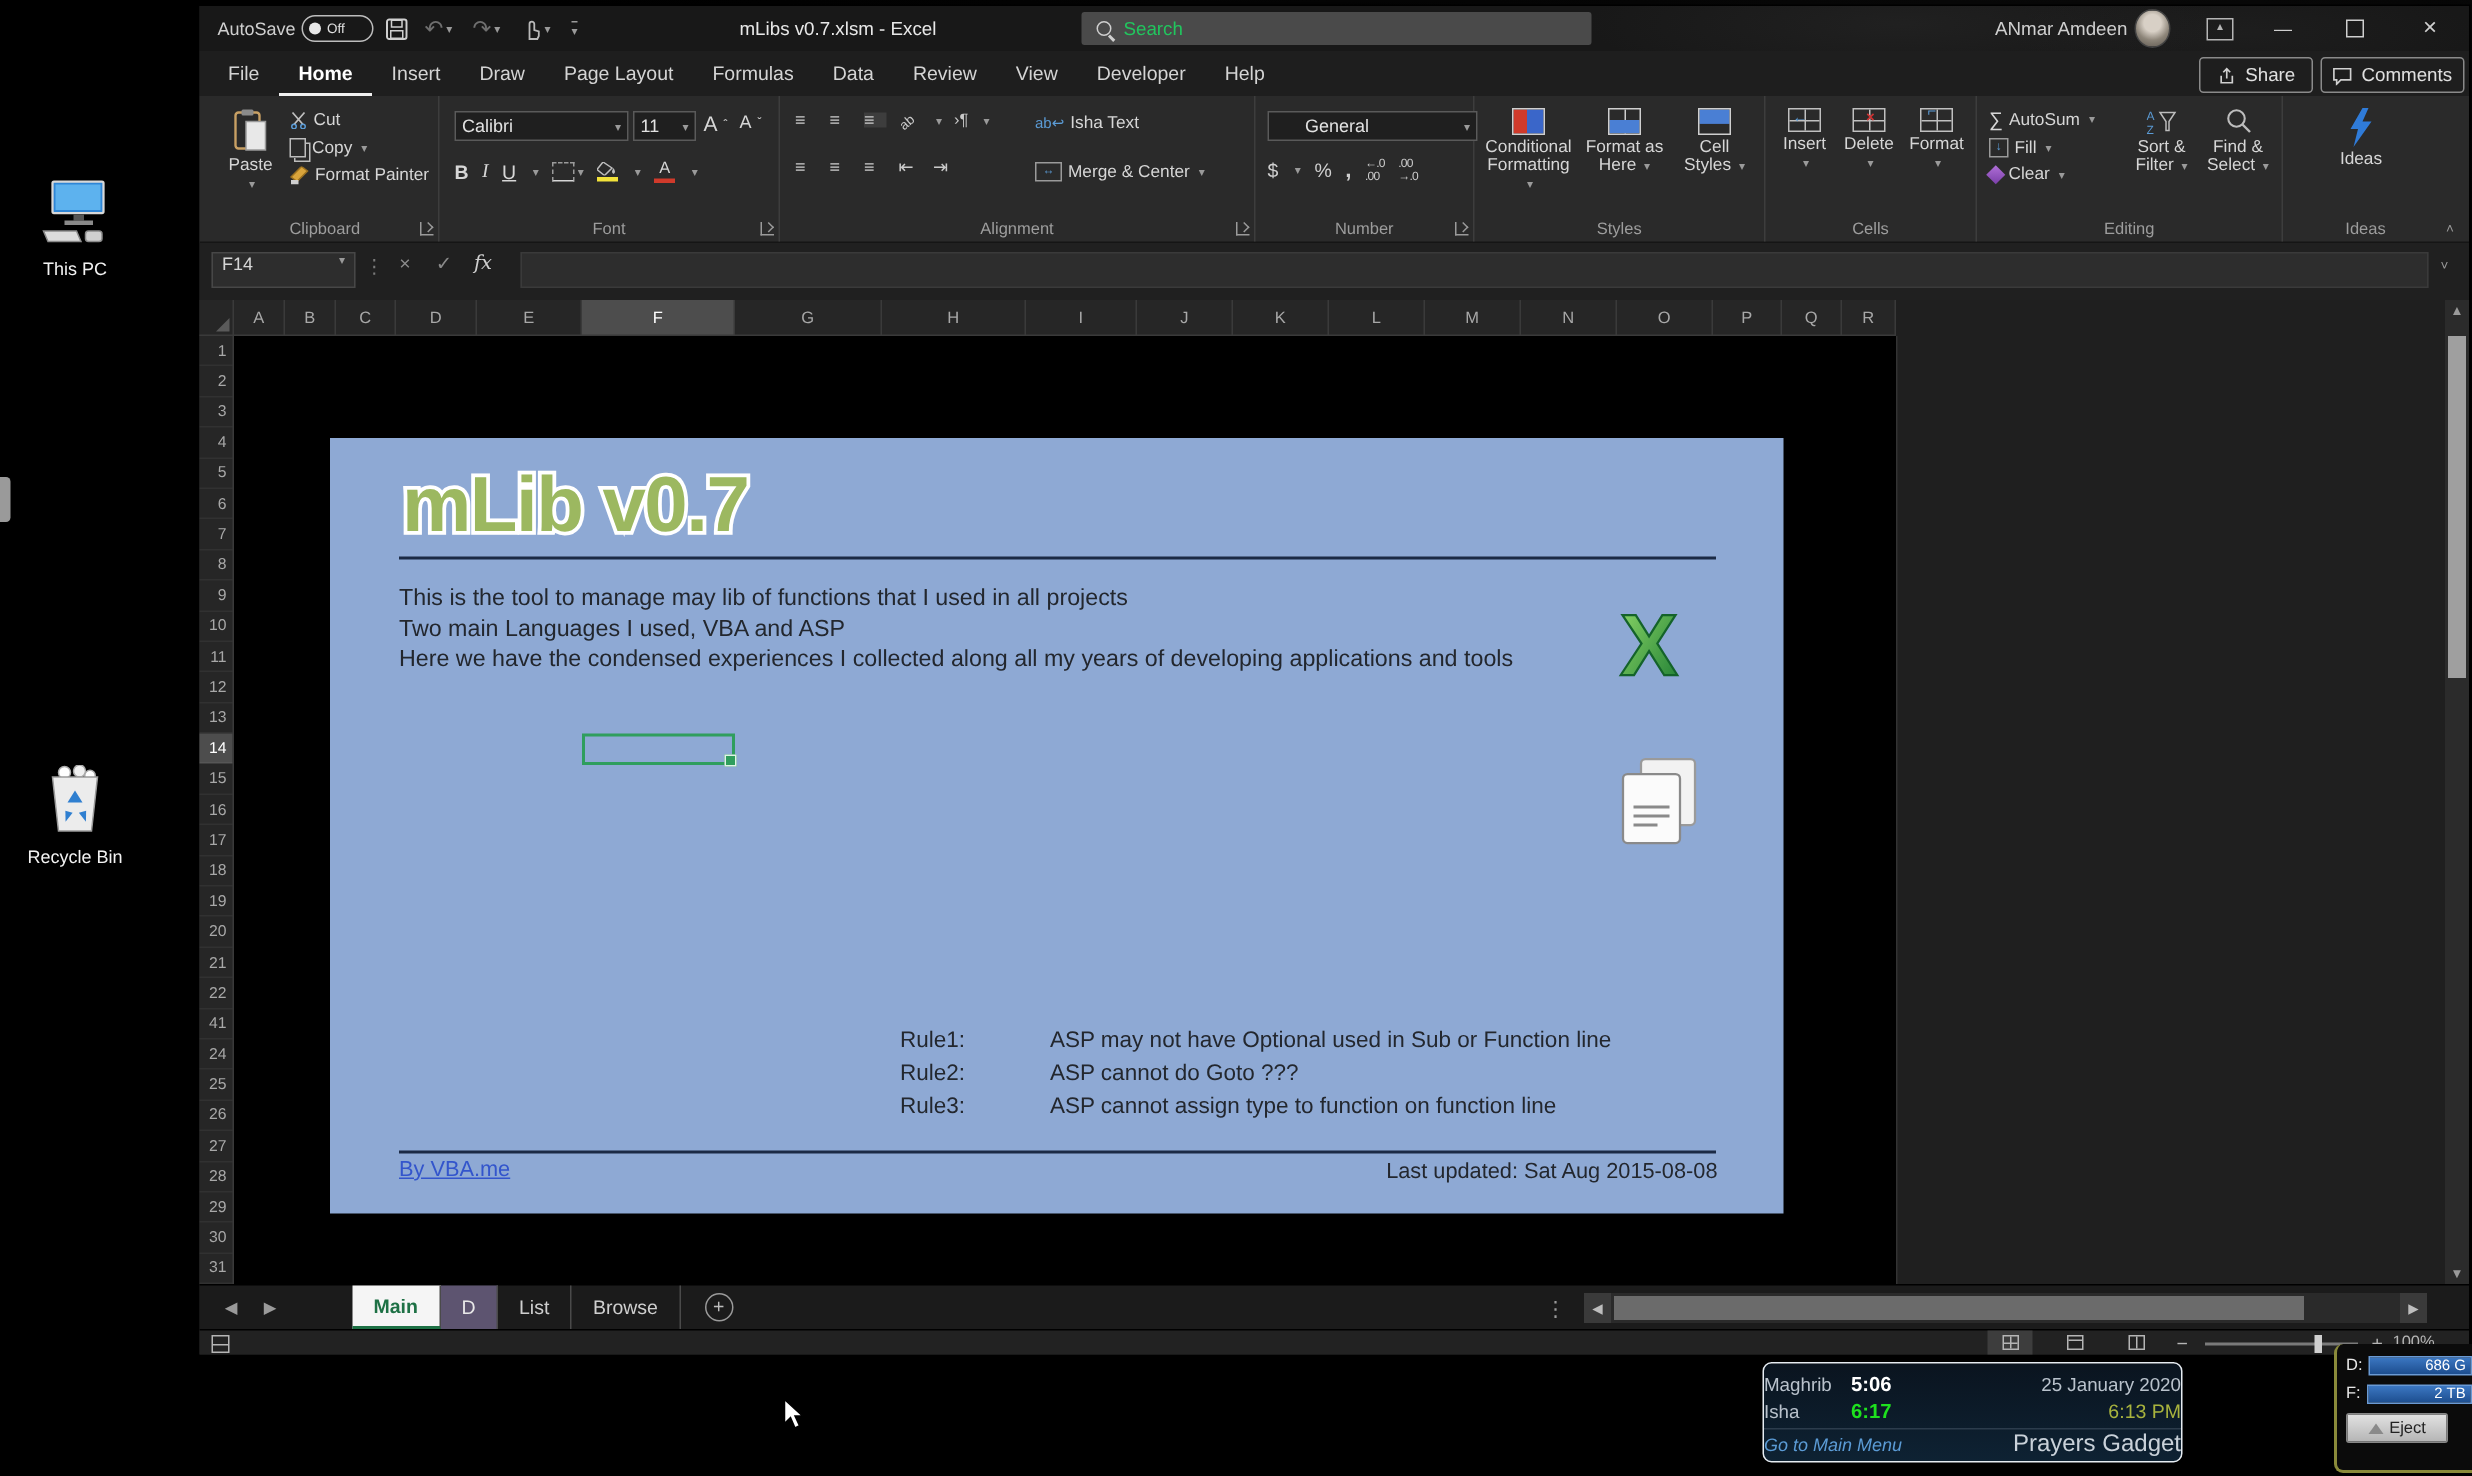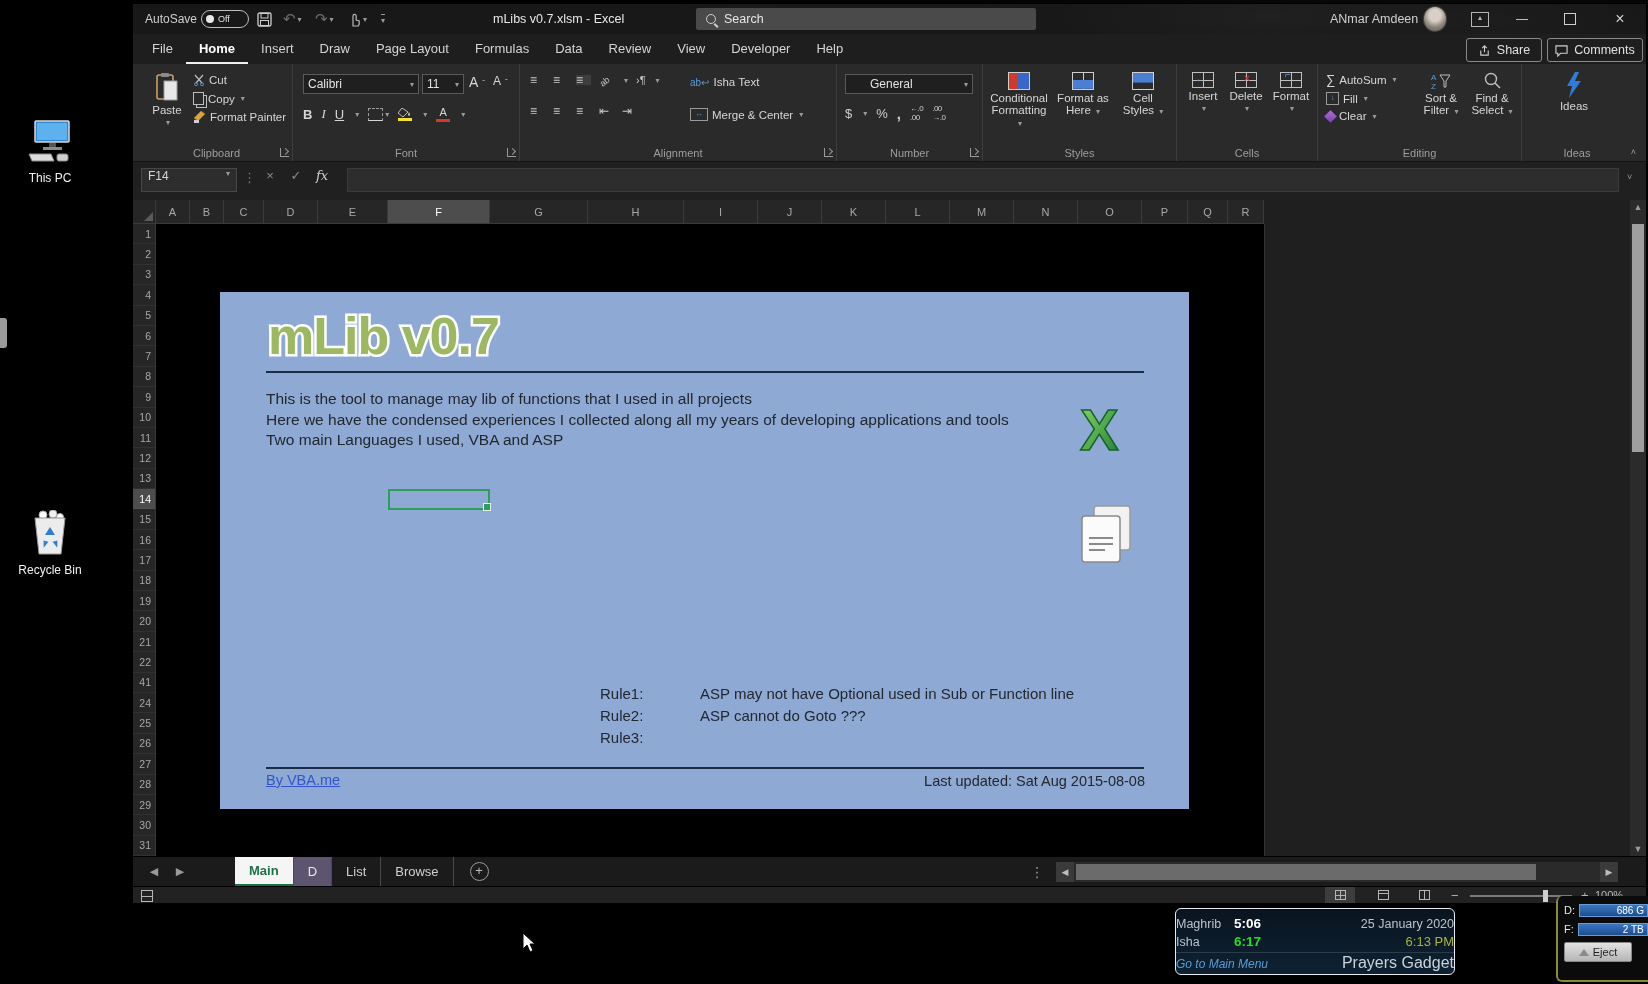--- a/index.html
+++ b/index.html
@@ -16,22 +16,22 @@
   
   #titlebar{position:absolute;left:0;top:0;width:100%;height:30px;background:#181818;
     background-image:radial-gradient(300px 60px at 75% 40%,rgba(70,70,70,.18),transparent 70%),radial-gradient(220px 50px at 90% 60%,rgba(60,60,60,.15),transparent 70%);}
   #titlebar .item{position:absolute;top:0;height:30px;display:flex;align-items:center;color:#cfcfcf;}
   .pill{width:38px;height:16px;border:1px solid #bdbdbd;border-radius:9px;display:flex;align-items:center;padding:0 4px;gap:4px;}
   .pill .dot{width:8px;height:8px;border-radius:50%;background:#e8e8e8;}
   .pill .st{font-size:9px;color:#e0e0e0;}
   .tb-glyph{font-size:15px;color:#b9b9b9;}
   .dim{color:#6f6f6f;}
   .mini-dd{font-size:8px;color:#9a9a9a;margin-left:2px;}
-  #search-box{position:absolute;left:563px;top:4px;width:330px;height:22px;background:#4a4a4a;border-radius:2px;
-    display:flex;align-items:center;gap:8px;padding-left:10px;color:#e5e5e5;font-size:12.5px;}
+  #search-box{position:absolute;left:588px;top:4px;width:330px;height:22px;background:#4a4a4a;border-radius:2px;
+    display:flex;align-items:center;gap:8px;padding-left:10px;color:#22c55e;font-size:12.5px;}
   .mag{width:8px;height:8px;border:1.5px solid #cfcfcf;border-radius:50%;position:relative;display:inline-block;}
   .mag::after{content:"";position:absolute;left:8px;top:8px;width:5px;height:1.5px;background:#cfcfcf;transform:rotate(45deg);transform-origin:0 0;}
   #avatar{left:1290px;width:24px;}
   #avatar .ava{width:24px;height:24px;border-radius:50%;background:radial-gradient(circle at 50% 35%,#d8d0c6 0 30%,#8d8579 60%,#5a544c 100%);border:1px solid #444;}
   .winbtn{width:34px;justify-content:center;}
   .sq{width:10px;height:10px;border:1.2px solid #cfcfcf;display:inline-block;}
   .ribbox{width:16px;height:13px;border:1.2px solid #b5b5b5;display:inline-flex;align-items:flex-start;justify-content:center;font-size:8px;color:#b5b5b5;}
   
   #tabrow{position:absolute;left:0;top:30px;width:100%;height:30px;background:#1e1e1e;display:flex;align-items:center;padding-left:6px;box-sizing:border-box;}
   .rtab{padding:0 13px;height:30px;line-height:30px;font-size:13px;color:#d4d4d4;}
@@ -343,21 +343,21 @@
         <div class="rbtn" style="position:absolute;left:170px;top:44px;">
           <span style="width:16px;height:11px;border:1px solid #9a9a9a;color:#5b9bd5;font-size:8px;text-align:center;line-height:10px;display:inline-block;">↔</span>
           <span>Merge &amp; Center</span>
             <span class="mini-dd">▾</span>
         </div>
         <div class="glabel">Alignment</div>
         <div class="dlg"></div>
       </div>
 
       <div class="rgroup" style="left:704px;width:146px;">
-        <div class="combo" style="position:absolute;left:8px;top:10px;width:128px;padding-left:24px;">
+        <div class="combo" style="position:absolute;left:8px;top:10px;width:140px;padding-left:24px;">
           <span>General</span>
             <span class="mini-dd">▾</span>
         </div>
         <div style="position:absolute;left:8px;top:40px;display:flex;align-items:center;gap:9px;font-size:13px;color:#cfcfcf;">
           <span>$</span>
             <span class="mini-dd">▾</span>
           <span>%</span>
           <b style="font-size:15px;">,</b>
           <span style="font-size:8px;letter-spacing:-.5px;">←.0<br>.00</span>
           <span style="font-size:8px;letter-spacing:-.5px;">.00<br>→.0</span>
@@ -529,22 +529,22 @@
           <div class="rowh">31</div>
         </div>
 
       <div id="bluedoc">
         <svg class="abs" style="left:40px;top:10px;" width="360" height="68" viewBox="0 0 360 68">
           <text x="8" y="52" font-family="Liberation Sans, sans-serif" font-size="52" font-weight="bold" fill="#9CB860" stroke="#ffffff" stroke-width="5" paint-order="stroke" style="letter-spacing:-1px;" id="doctitle-svg">mLib v0.7</text>
         </svg>
         <div class="hline" style="top:79px;"></div>
         <div class="abs" style="left:46px;top:97px;">
           <div class="docline">This is the tool to manage may lib of functions that I used in all projects</div>
+          <div class="docline">Two main Languages I used, VBA and ASP</div>
           <div class="docline">Here we have the condensed experiences I collected along all my years of developing applications and tools</div>
-          <div class="docline">Two main Languages I used, VBA and ASP</div>
         </div>
 
         <svg class="abs" style="left:858px;top:106px;" width="62" height="60" viewBox="0 0 62 60">
           <defs>
               <linearGradient id="gx" x1="0" y1="0" x2="1" y2="1">
             <stop offset="0" stop-color="#8fd968"></stop>
                 <stop offset="1" stop-color="#1c7c33"></stop>
           </linearGradient>
             </defs>
           <text x="2" y="52" font-family="Liberation Sans, sans-serif" font-size="58" font-weight="bold" fill="url(#gx)" stroke="#14632a" stroke-width="1.5">X</text>
@@ -560,20 +560,21 @@
             <div class="rulerow">
               <span class="rl">Rule1:</span>
               <span class="rt">ASP may not have Optional used in Sub or Function line</span>
             </div>
             <div class="rulerow">
               <span class="rl">Rule2:</span>
               <span class="rt">ASP cannot do Goto ???</span>
             </div>
             <div class="rulerow">
               <span class="rl">Rule3:</span>
+              <span class="rt">ASP cannot assign type to function on function line</span>
             </div>
           </div>
 
         <div class="hline" style="top:475px;"></div>
         <div class="abs" style="left:46px;top:480px;">
           <span id="vbalink">By VBA.me</span>
         </div>
         <div class="abs" style="right:44px;top:481px;color:#23272e;font-size:14.5px;">Last updated: Sat Aug 2015-08-08</div>
       </div>
 

